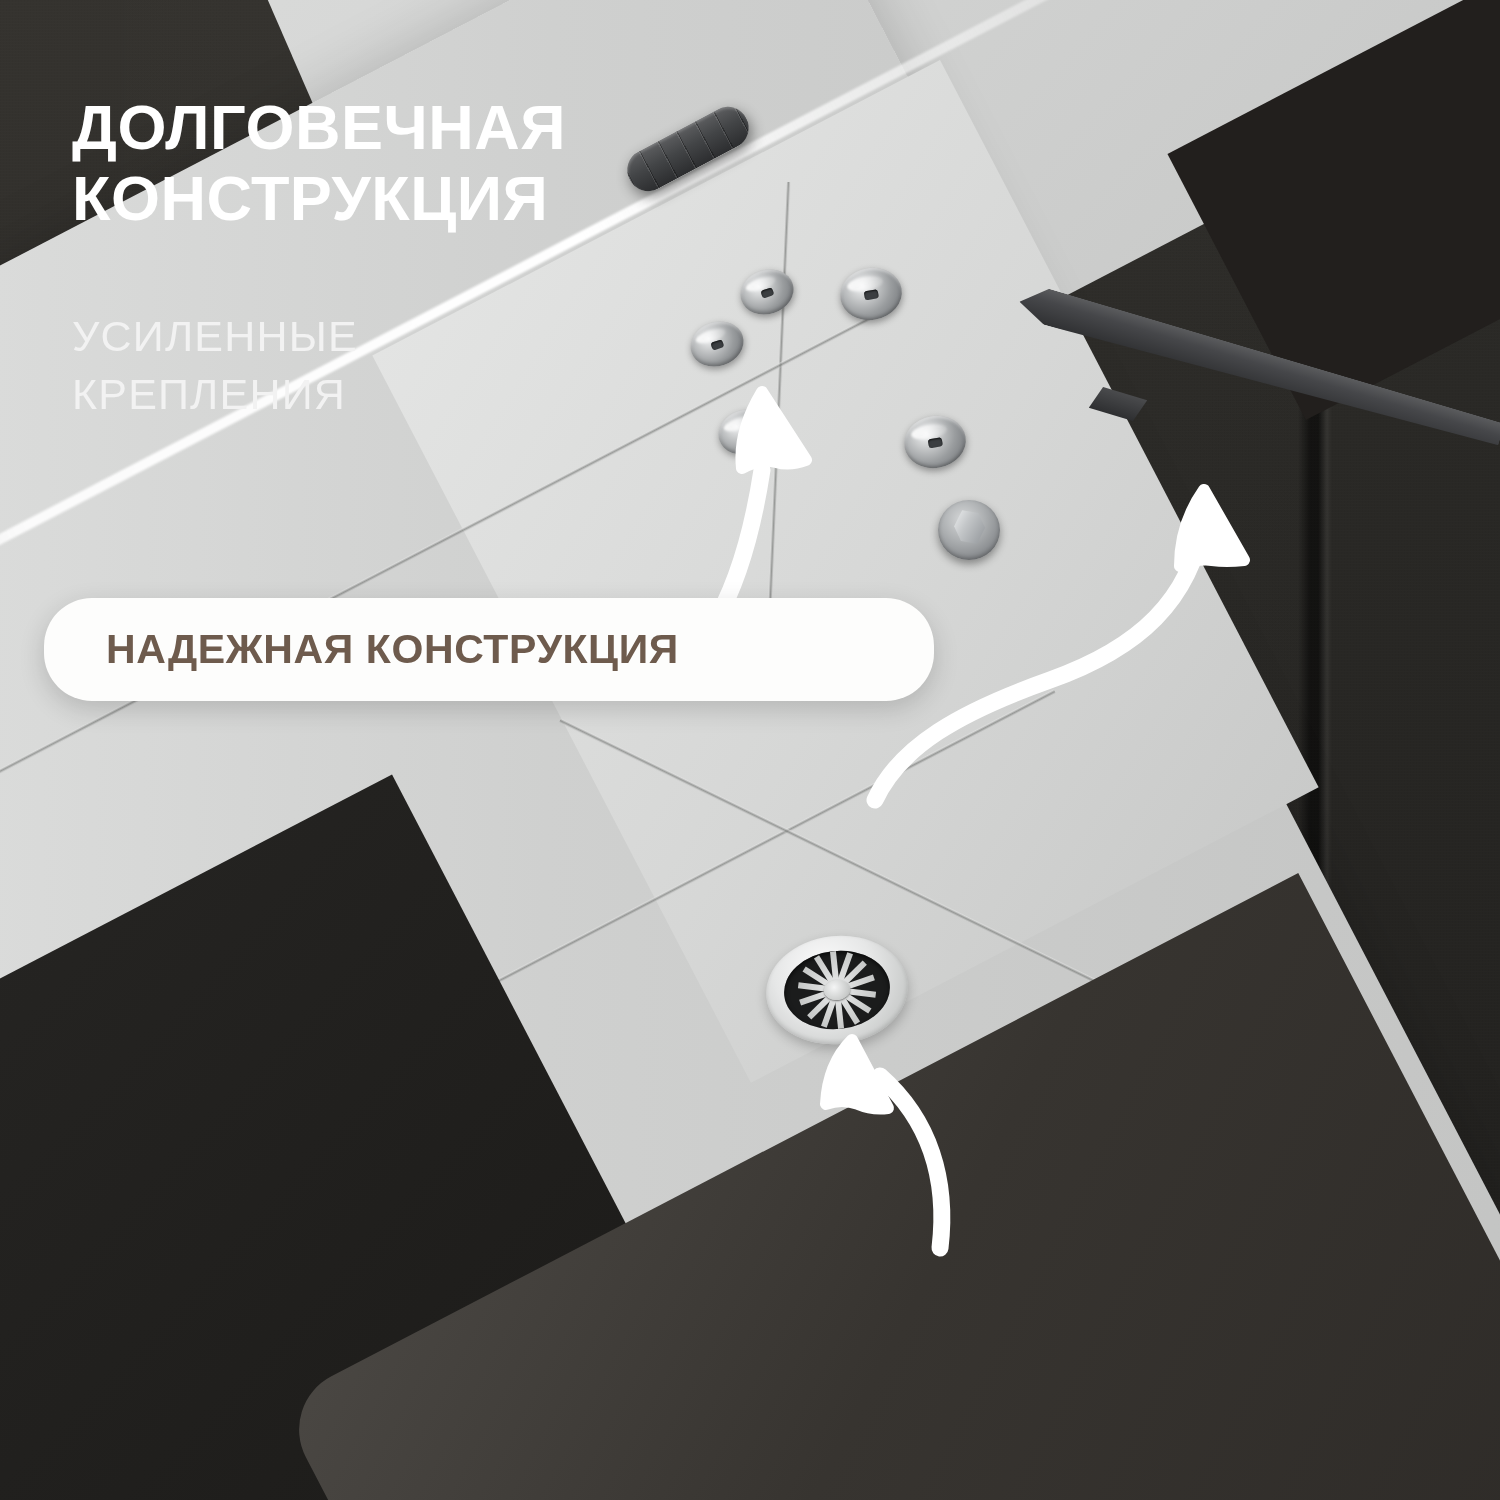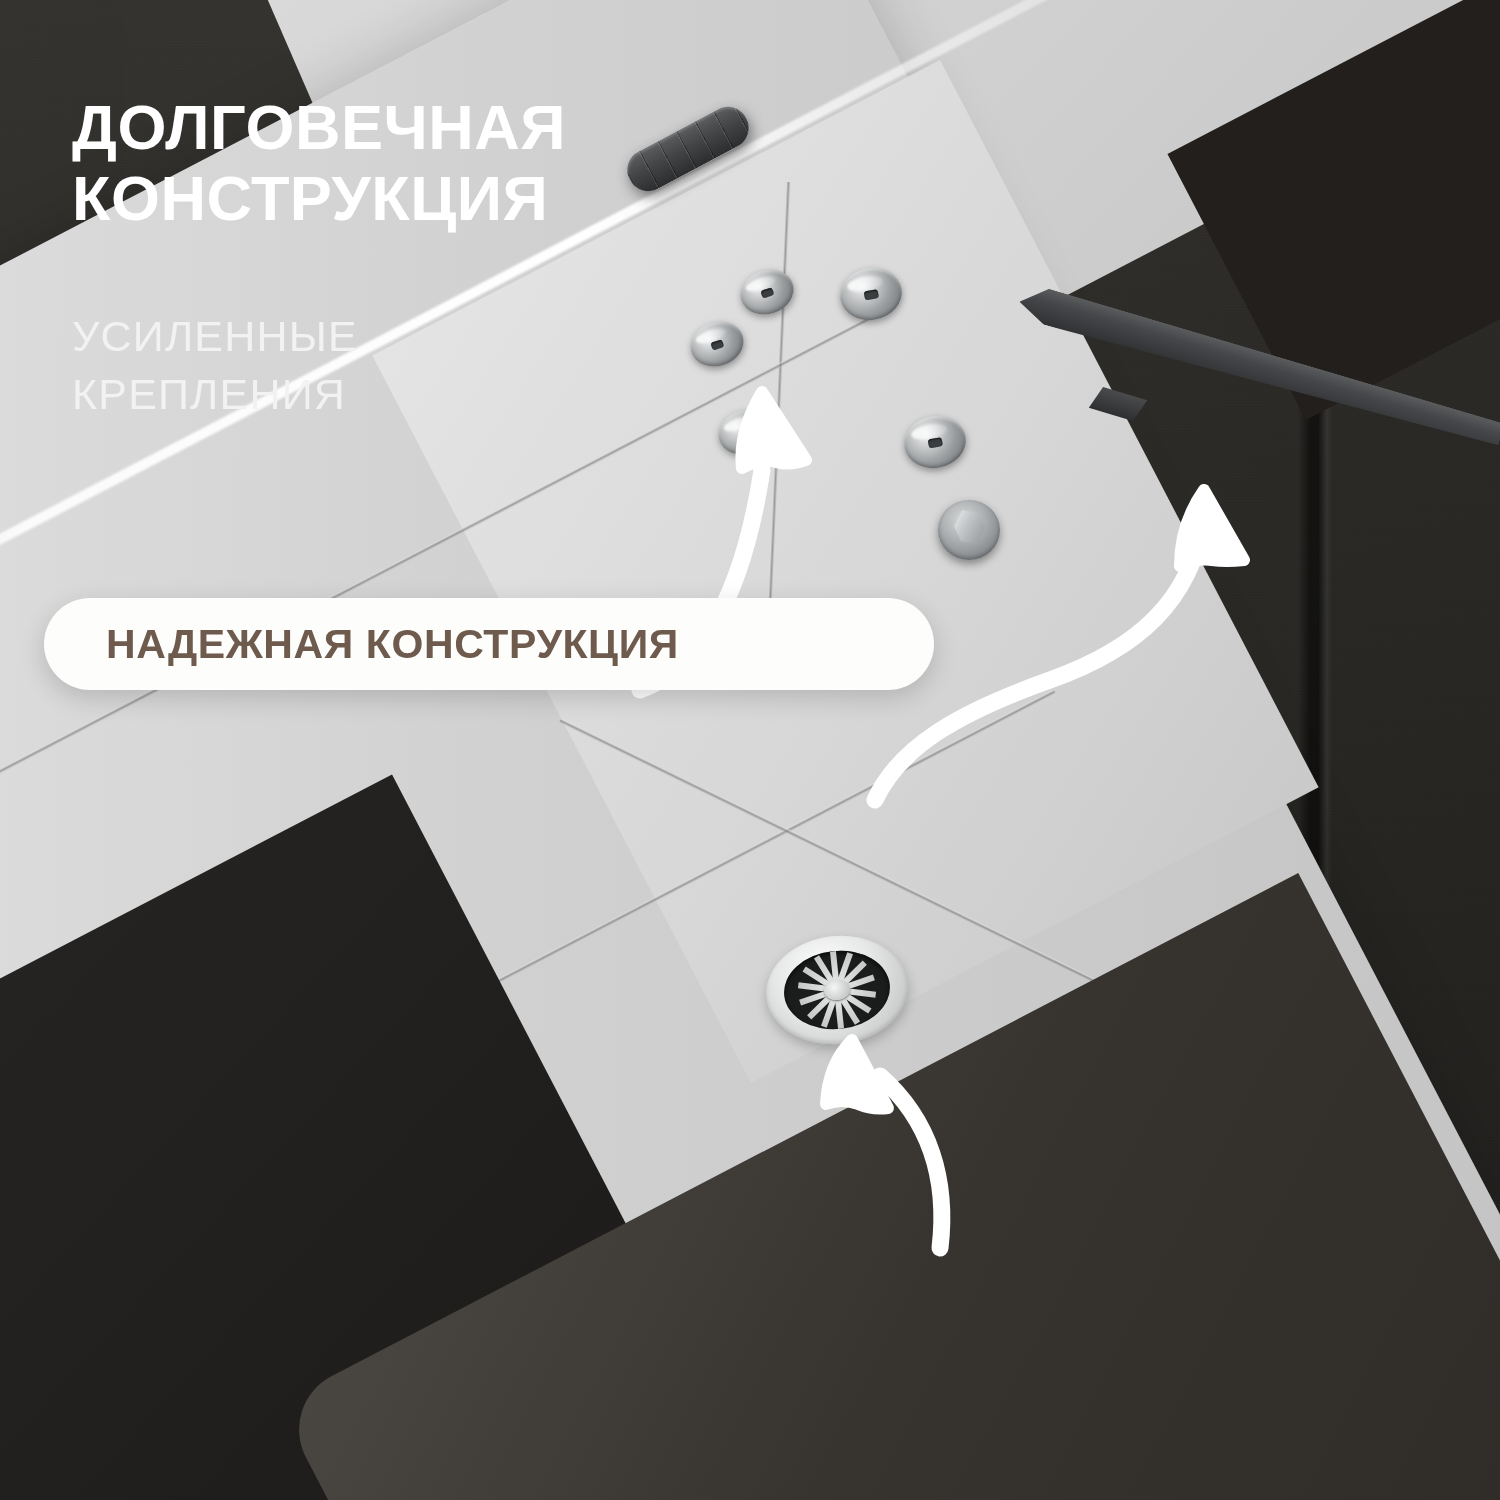--- a/index.html
+++ b/index.html
@@ -318,21 +318,21 @@
     color: #6e5b4d;
     font-size: 41px;
     font-weight: 700;
     letter-spacing: .6px;
     text-transform: uppercase;
     display: flex;
     align-items: center;
     box-shadow: 0 8px 26px rgba(0,0,0,.16);
     white-space: nowrap;
   }
-  .pill-1 { left: 44px;  top: 598px;  width: 828px;  height: 92px; padding-left: 62px; }
+  .pill-1 { left: 44px;  top: 598px;  width: 828px;  height: 103px; padding-left: 62px; }
   .pill-2 { left: 60px;  top: 797px;  width: 922px;  height: 118px; padding-left: 56px; }
   .pill-3 { left: 52px;  top: 1241px; width: 984px;  height: 122px; padding-left: 62px; }
 </style>
 </head>
 <body>
 
 <div id="stage">
 
   <div class="bg-dark"></div>
   <div class="groove" style="left:430px;width:26px;"></div>

